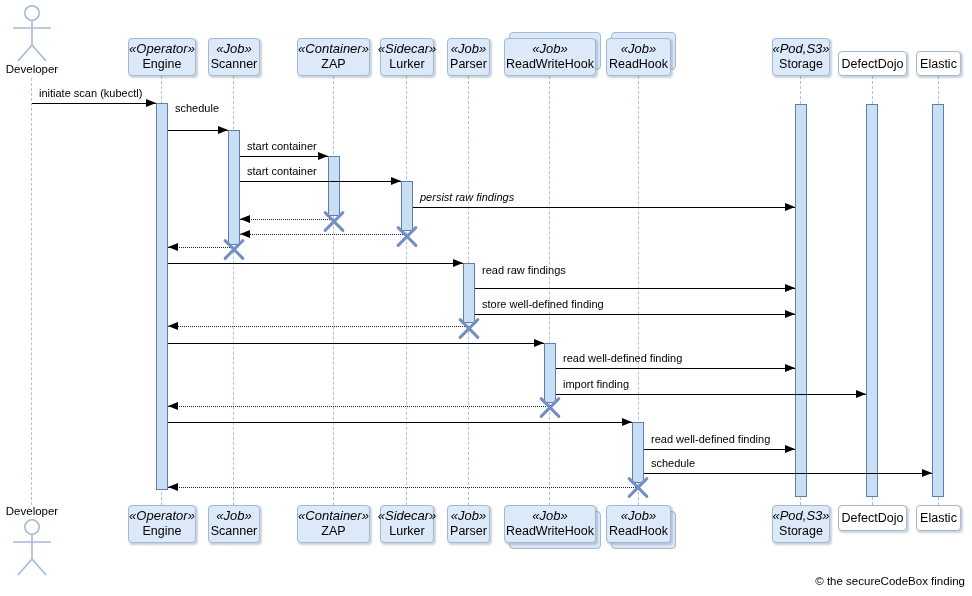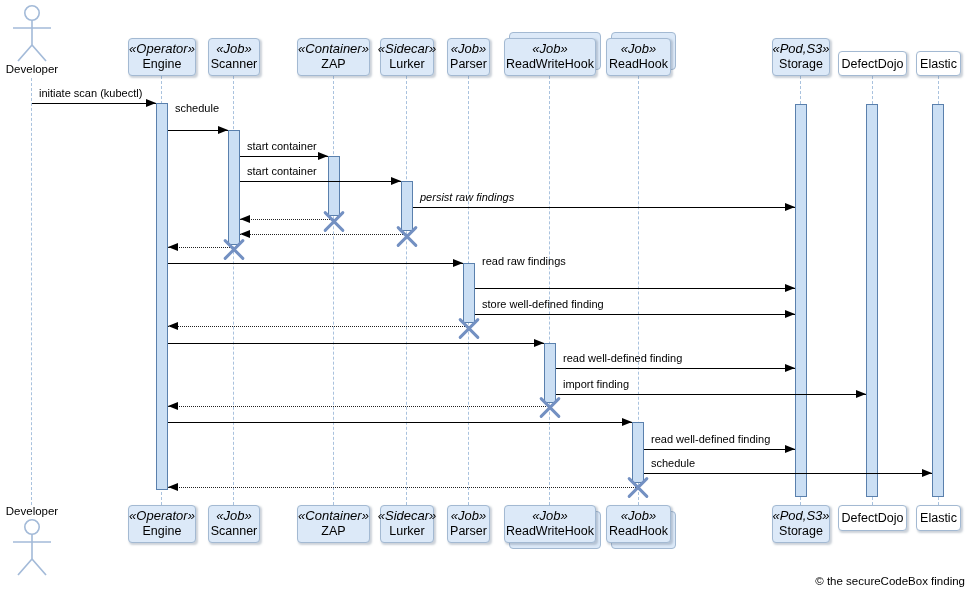--- a/index.html
+++ b/index.html
@@ -77,21 +77,21 @@
       <div class="msgline dotted" style="left: 240px; top: 219px; width: 94px;"></div>
       <div class="ah" style="left: 240px; top: 215px; border-top: 4.5px solid transparent; border-bottom: 4.5px solid transparent; border-right: 10px solid rgb(0, 0, 0);"></div>
       <div class="msgline dotted" style="left: 240px; top: 234px; width: 167px;"></div>
       <div class="ah" style="left: 240px; top: 230px; border-top: 4.5px solid transparent; border-bottom: 4.5px solid transparent; border-right: 10px solid rgb(0, 0, 0);"></div>
       <div class="msgline dotted" style="left: 168px; top: 247px; width: 66px;"></div>
       <div class="ah" style="left: 168px; top: 243px; border-top: 4.5px solid transparent; border-bottom: 4.5px solid transparent; border-right: 10px solid rgb(0, 0, 0);"></div>
       <div class="msgline solid" style="left: 168px; top: 263px; width: 295px;"></div>
       <div class="ah" style="left: 453px; top: 259px; border-top: 4.5px solid transparent; border-bottom: 4.5px solid transparent; border-left: 10px solid rgb(0, 0, 0);"></div>
       <div class="msgline solid" style="left: 475px; top: 288px; width: 320px;"></div>
       <div class="ah" style="left: 785px; top: 284px; border-top: 4.5px solid transparent; border-bottom: 4.5px solid transparent; border-left: 10px solid rgb(0, 0, 0);"></div>
-      <div class="msg-label" style="left: 482px; top: 255px; text-align: center;">read raw findings</div>
+      <div class="msg-label" style="left: 482px; top: 264px; text-align: center;">read raw findings</div>
       <div class="msgline solid" style="left: 475px; top: 314px; width: 320px;"></div>
       <div class="ah" style="left: 785px; top: 310px; border-top: 4.5px solid transparent; border-bottom: 4.5px solid transparent; border-left: 10px solid rgb(0, 0, 0);"></div>
       <div class="msg-label" style="left: 482px; top: 298px;">store well-defined finding</div>
       <div class="msgline dotted" style="left: 168px; top: 326px; width: 301px;"></div>
       <div class="ah" style="left: 168px; top: 322px; border-top: 4.5px solid transparent; border-bottom: 4.5px solid transparent; border-right: 10px solid rgb(0, 0, 0);"></div>
       <div class="msgline solid" style="left: 168px; top: 343px; width: 376px;"></div>
       <div class="ah" style="left: 534px; top: 339px; border-top: 4.5px solid transparent; border-bottom: 4.5px solid transparent; border-left: 10px solid rgb(0, 0, 0);"></div>
       <div class="msgline solid" style="left: 556px; top: 368px; width: 239px;"></div>
       <div class="ah" style="left: 785px; top: 364px; border-top: 4.5px solid transparent; border-bottom: 4.5px solid transparent; border-left: 10px solid rgb(0, 0, 0);"></div>
       <div class="msg-label" style="left: 563px; top: 352px;">read well-defined finding</div>

